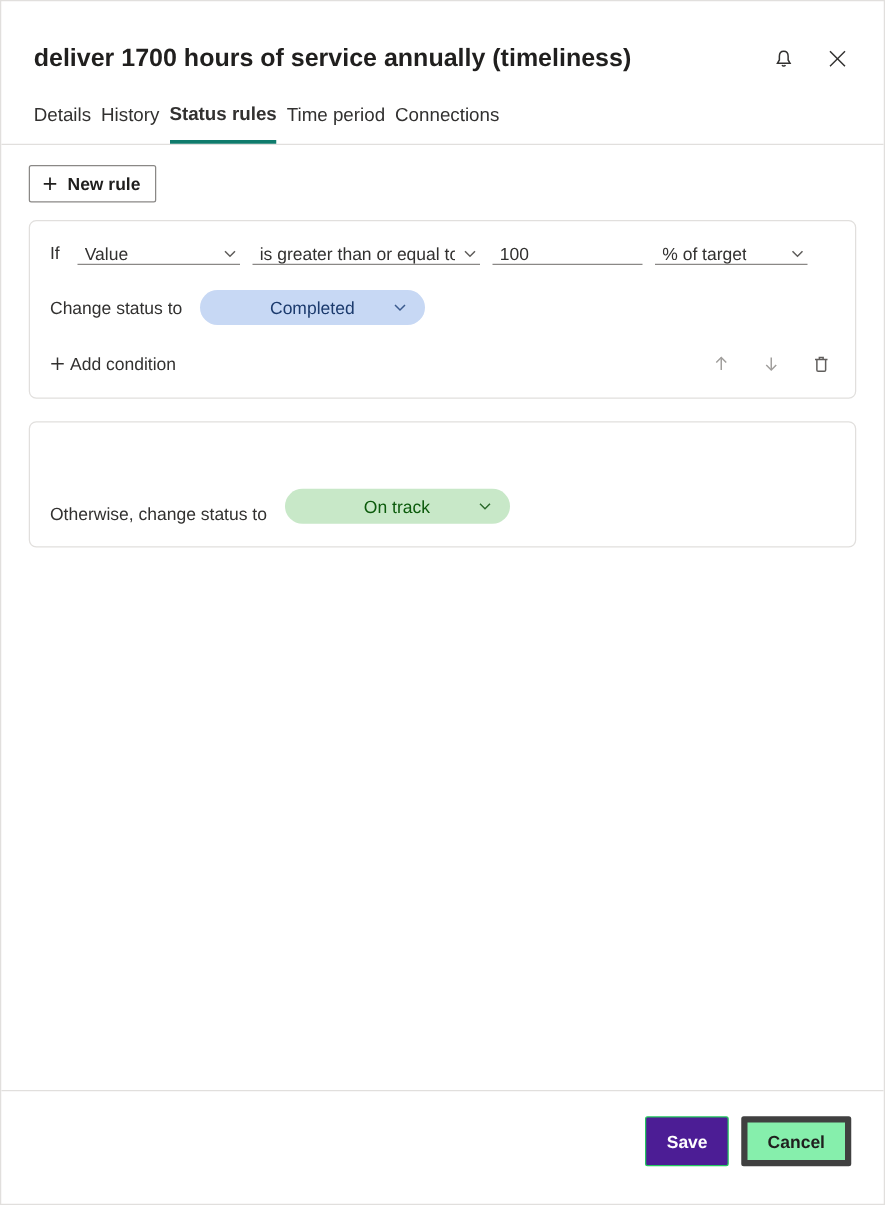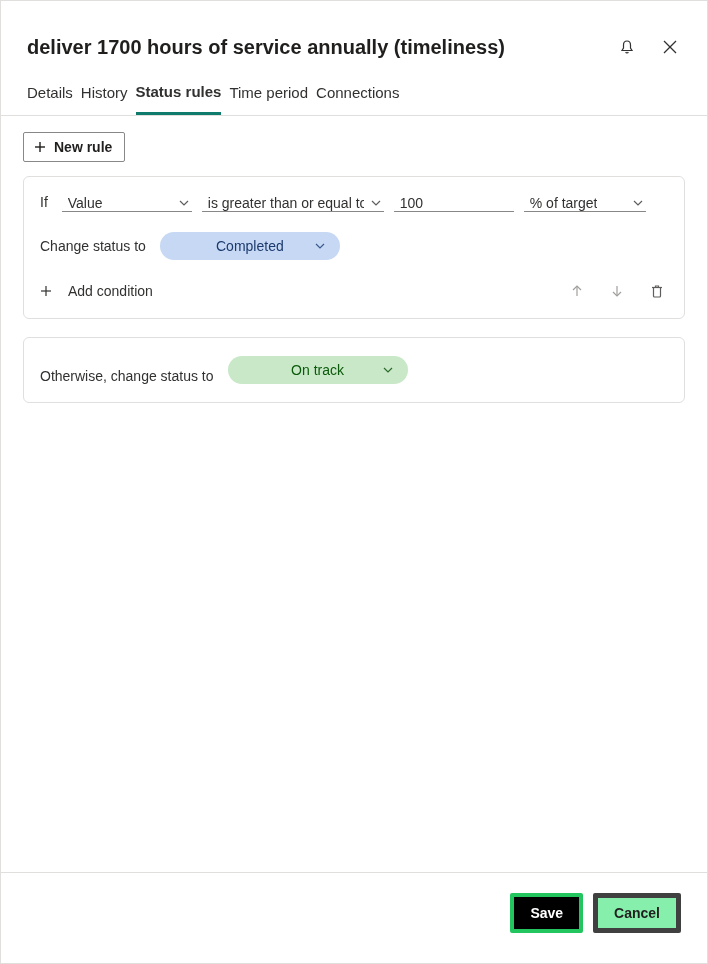--- a/index.html
+++ b/index.html
@@ -137,31 +137,31 @@
   padding: 0 36px 0 36px;
   font-size: 14px;
   cursor: pointer;
   min-width: 180px;
 }
 .pill-chev {
   position: absolute;
   right: 14px;
 }
 .pill-completed { background: #c7d8f4; color: #1b3a6d; }
-.pill-ontrack   { background: #c8e8c8; color: #0b5a0b; }
+.pill-ontrack   { background: #c8e8c8; color: #0b5a0b; margin-top: 35px; }
 .add-row {
   display: flex;
   align-items: center;
   justify-content: space-between;
   padding: 14px 16px 16px 16px;
 }
 .add-cond-btn {
   display: inline-flex;
   align-items: center;
-  gap: 16px;
+  gap: 4px;
   background: none;
   border: none;
   font-size: 14px;
   color: #323130;
   cursor: pointer;
   font-family: inherit;
 }
 .rule-actions {
   display: flex;
   align-items: center;
@@ -180,23 +180,23 @@
 }
 .btn {
   font-family: inherit;
   font-size: 14px;
   font-weight: 600;
   padding: 7px 16px;
   border-radius: 2px;
   cursor: pointer;
 }
 .btn-primary {
-  background: #000000;
+  background: #4c1d95;
   color: #fff;
-  border: 4px solid #22c55e;
+  border: 1px solid #22c55e;
 }
 .btn-default {
   background: #86efac;
   color: #201f1e;
   border: 5px solid #404040;
 }
 svg { display: block; }
 </style>
 </head>
 <body>

